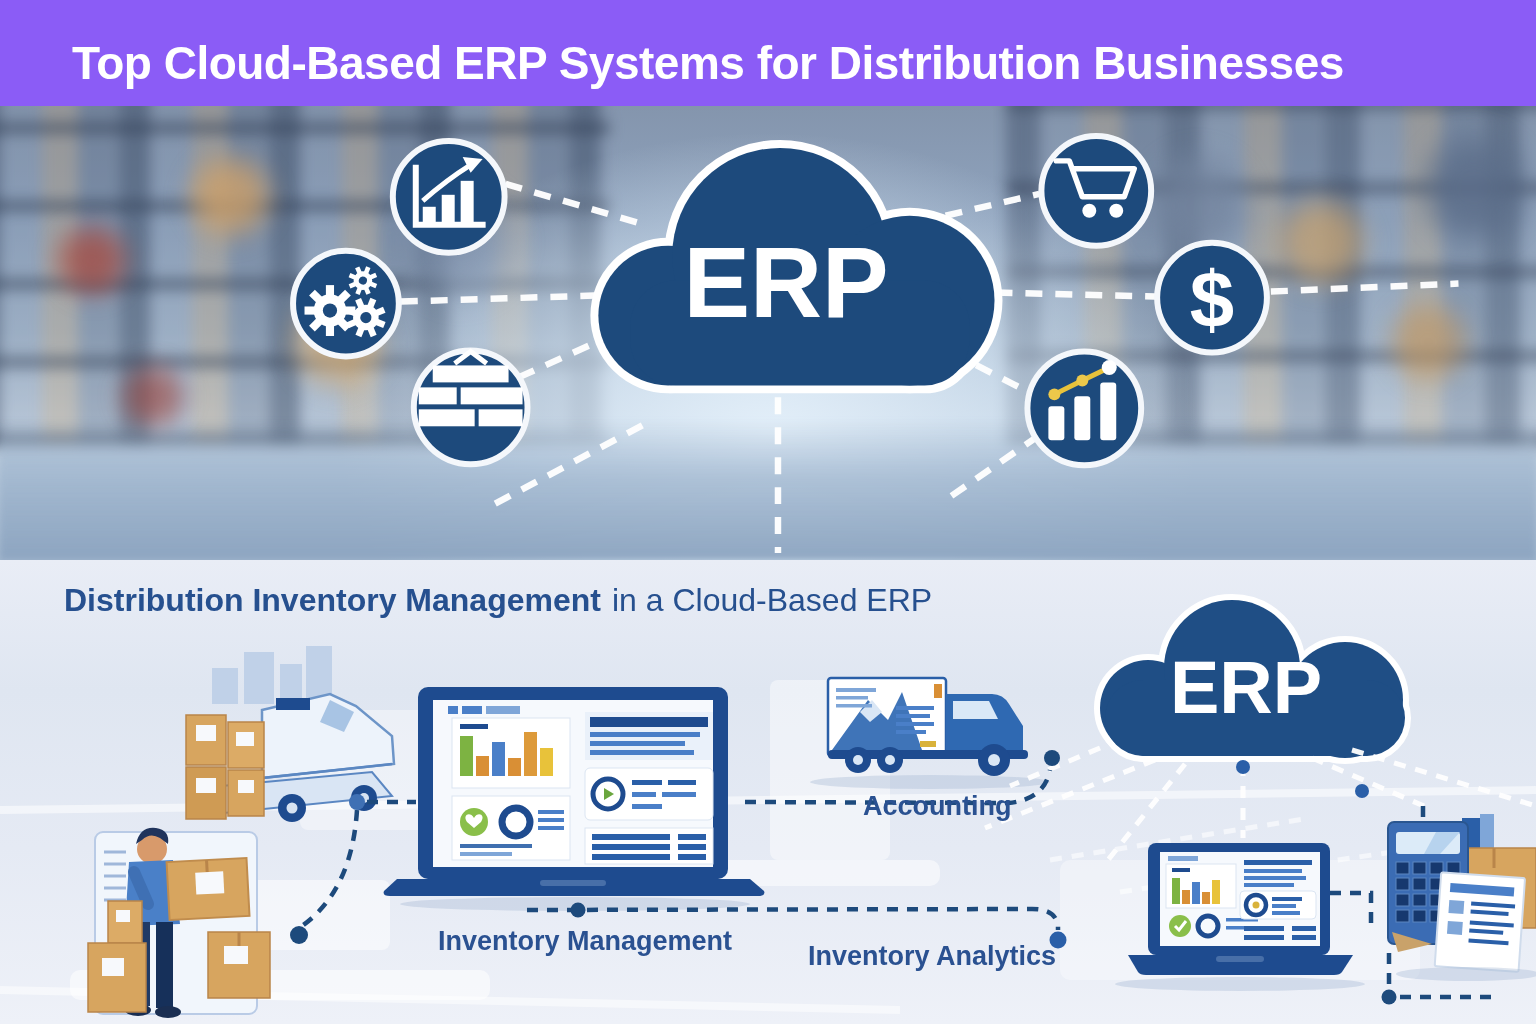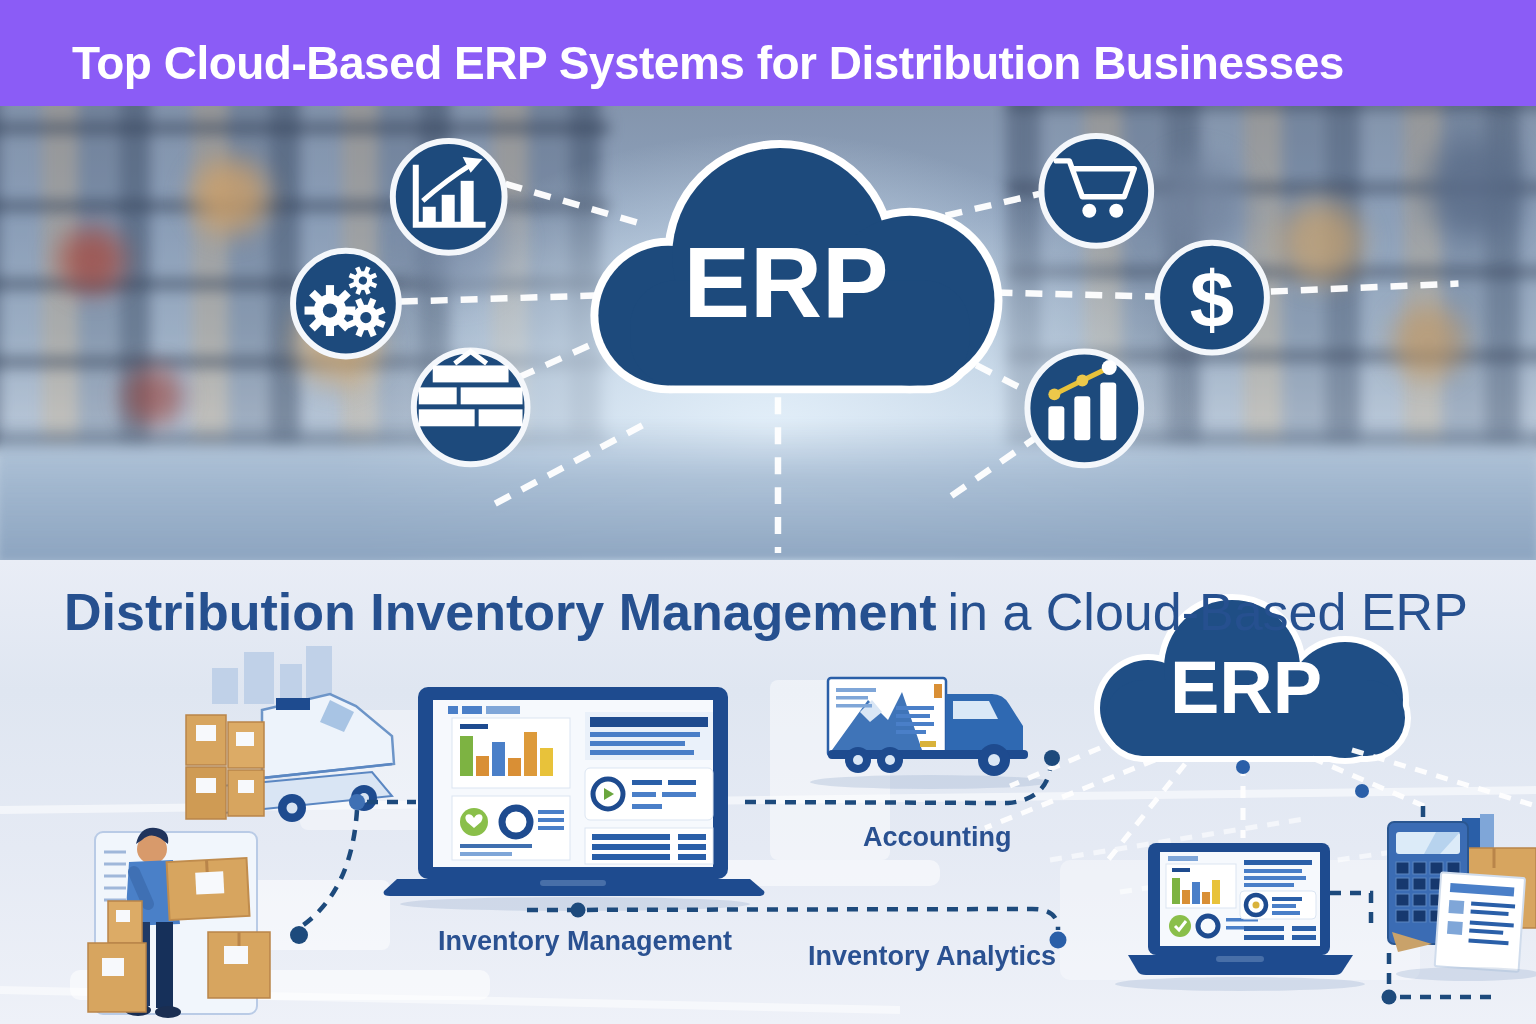--- a/index.html
+++ b/index.html
@@ -41,25 +41,25 @@
     background:radial-gradient(ellipse 430px 300px at 50% 72%, rgba(228,240,250,.95) 0%, rgba(214,230,244,.6) 55%, rgba(0,0,0,0) 100%);}
   .wh-floor{position:absolute;left:0;bottom:0;width:100%;height:140px;filter:blur(3px);
     background:linear-gradient(180deg, rgba(168,188,210,0) 0%, rgba(160,182,206,.75) 40%, rgba(140,164,192,.95) 100%);}
   .hero-svg{position:absolute;left:0;top:0;width:1536px;height:454px;}
 
   
   .bottom{position:absolute;left:0;top:560px;width:1536px;height:464px;
     background:linear-gradient(180deg,#e9edf6 0%,#dfe6f1 28%,#e5eaf4 62%,#eef1f8 100%);}
   .bottom-svg{position:absolute;left:0;top:0;width:1536px;height:464px;}
   .section-title{margin:0;position:absolute;left:64px;top:22px;white-space:nowrap;
-    font-size:52px;color:#26508f;font-weight:400;z-index:3;}
+    font-size:32px;color:#26508f;font-weight:400;z-index:3;}
   .section-title .t-bold{font-weight:700;}
   .section-title .t-reg{margin-left:11px;}
   .label{position:absolute;color:#2a5191;font-weight:700;font-size:27px;white-space:nowrap;z-index:3;}
-  .label-accounting{left:863px;top:262px;text-align:center;}
+  .label-accounting{left:863px;top:231px;text-align:center;}
   .label-inv-mgmt{left:585px;top:366px;transform:translateX(-50%);}
   .label-inv-analytics{left:932px;top:381px;transform:translateX(-50%);}
 </style>
 </head>
 <body>
 
 <div class="canvas">
 
   <header class="top-banner">
     <h1>Top Cloud-Based ERP Systems for Distribution Businesses</h1>

